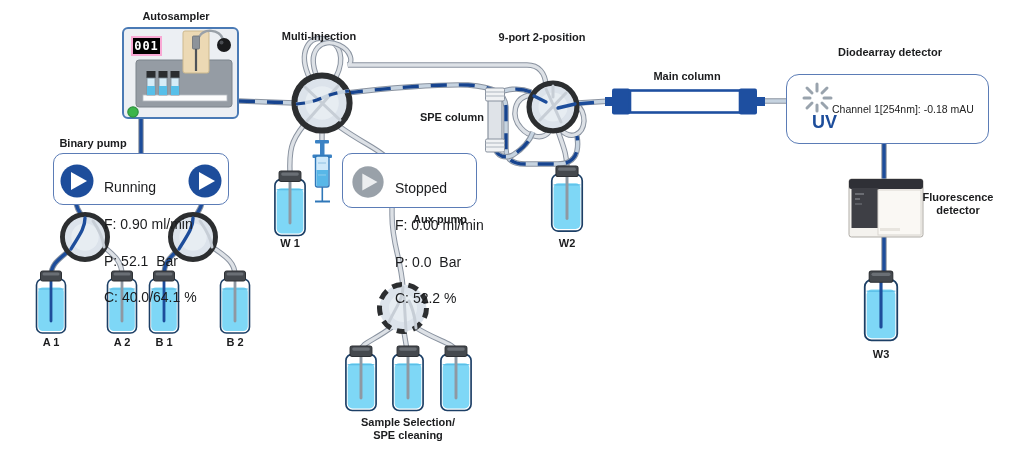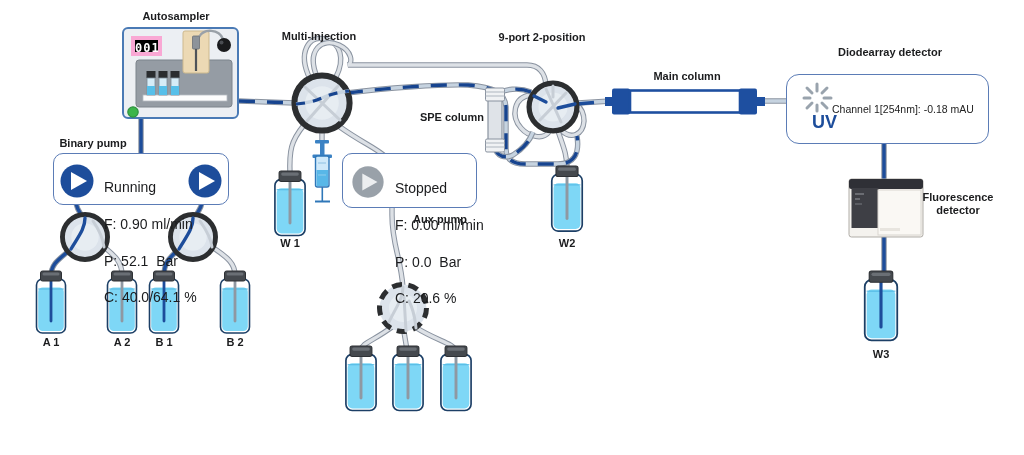--- a/index.html
+++ b/index.html
@@ -19,21 +19,21 @@
   .chan-navy{fill:none;stroke:#1d4d9b;stroke-width:3.4;stroke-linecap:round;}
 
   .lbl{position:absolute;transform:translateX(-50%);font-weight:bold;font-size:11px;
        line-height:13px;color:#1b1c1e;white-space:nowrap;text-align:center;}
 
   .panel{position:absolute;background:#ffffff;border:1.6px solid #5b7cb6;border-radius:10px;box-sizing:border-box;}
   .panel .ptxt{position:absolute;font-size:14px;line-height:12.2px;color:#1b1c1e;white-space:pre;}
   .picon{position:absolute;}
 
   #as-display{position:absolute;left:131px;top:36px;width:31px;height:20px;background:#000000;
-      border:4px solid #f9a8d4;box-sizing:border-box;color:#ffffff;font-weight:bold;font-size:12px;
+      border:2px solid #f9a8d4;box-sizing:border-box;color:#ffffff;font-weight:bold;font-size:12px;
       letter-spacing:1px;text-align:center;line-height:16px;font-family:"DejaVu Sans Mono",monospace;}
 
   #dad-panel{border-radius:13px;}
   #dad-uv{position:absolute;left:9px;top:37px;font-weight:bold;font-size:18px;color:#1d4d9b;margin-left:16px;}
   #dad-channel{position:absolute;left:45px;top:0;height:100%;display:flex;align-items:center;
       font-size:10.5px;color:#222;}
 </style>
 </head>
 <body>
 
@@ -338,20 +338,24 @@
   <div class="lbl" style="left:452px;top:111px">SPE column</div>
   <div class="lbl" style="left:687px;top:70px">Main column</div>
   <div class="lbl" style="left:890px;top:46px">Diodearray detector</div>
   <div class="lbl" style="left:440px;top:213px">Aux pump</div>
 
   <div style="position:absolute;left:958px;top:191px;transform:translateX(-50%);text-align:center">
     <div class="lbl" style="position:static;transform:none">Fluorescence</div>
     <div class="lbl" style="position:static;transform:none">detector</div>
   </div>
 
+  <div style="position:absolute;left:408px;top:416px;transform:translateX(-50%);text-align:center">
+    <div class="lbl" style="position:static;transform:none">Sample Selection/</div>
+    <div class="lbl" style="position:static;transform:none">SPE cleaning</div>
+  </div>
 
   <div class="lbl" style="left:51px;top:336px">A 1</div>
   <div class="lbl" style="left:122px;top:336px">A 2</div>
   <div class="lbl" style="left:164px;top:336px">B 1</div>
   <div class="lbl" style="left:235px;top:336px">B 2</div>
   <div class="lbl" style="left:290px;top:237px">W 1</div>
   <div class="lbl" style="left:567px;top:237px">W2</div>
   <div class="lbl" style="left:881px;top:348px">W3</div>
 
   <div id="as-display">001</div>
@@ -375,21 +379,21 @@
 
   <div class="panel" style="left:342px;top:153px;width:135px;height:55px">
     <svg class="picon" style="left:7px;top:10px" width="36" height="36" viewBox="0 0 38 38">
       <circle cx="19" cy="19" r="16.5" fill="#99a1a9"></circle>
       <polygon points="13,10 29,19 13,28" fill="#eceef0"></polygon>
     </svg>
     <div class="ptxt" style="left:52px;top:4px">
       <div>Stopped</div>
       <div>F: 0.00 ml/min</div>
       <div>P: 0.0  Bar</div>
-      <div>C: 20.6 %</div>
+      <div>C: 52.2 %</div>
     </div>
   </div>
 
   <div class="panel" id="dad-panel" style="left:786px;top:74px;width:203px;height:70px">
     <svg class="picon" style="left:6px;top:5px" width="46" height="34" viewBox="0 0 46 34">
       <g stroke="#99a3ad" stroke-width="3" stroke-linecap="round">
         <line x1="24" y1="4" x2="24" y2="11"></line>
         <line x1="24" y1="25" x2="24" y2="31"></line>
         <line x1="11" y1="18" x2="17" y2="18"></line>
         <line x1="31" y1="18" x2="38" y2="18"></line>

